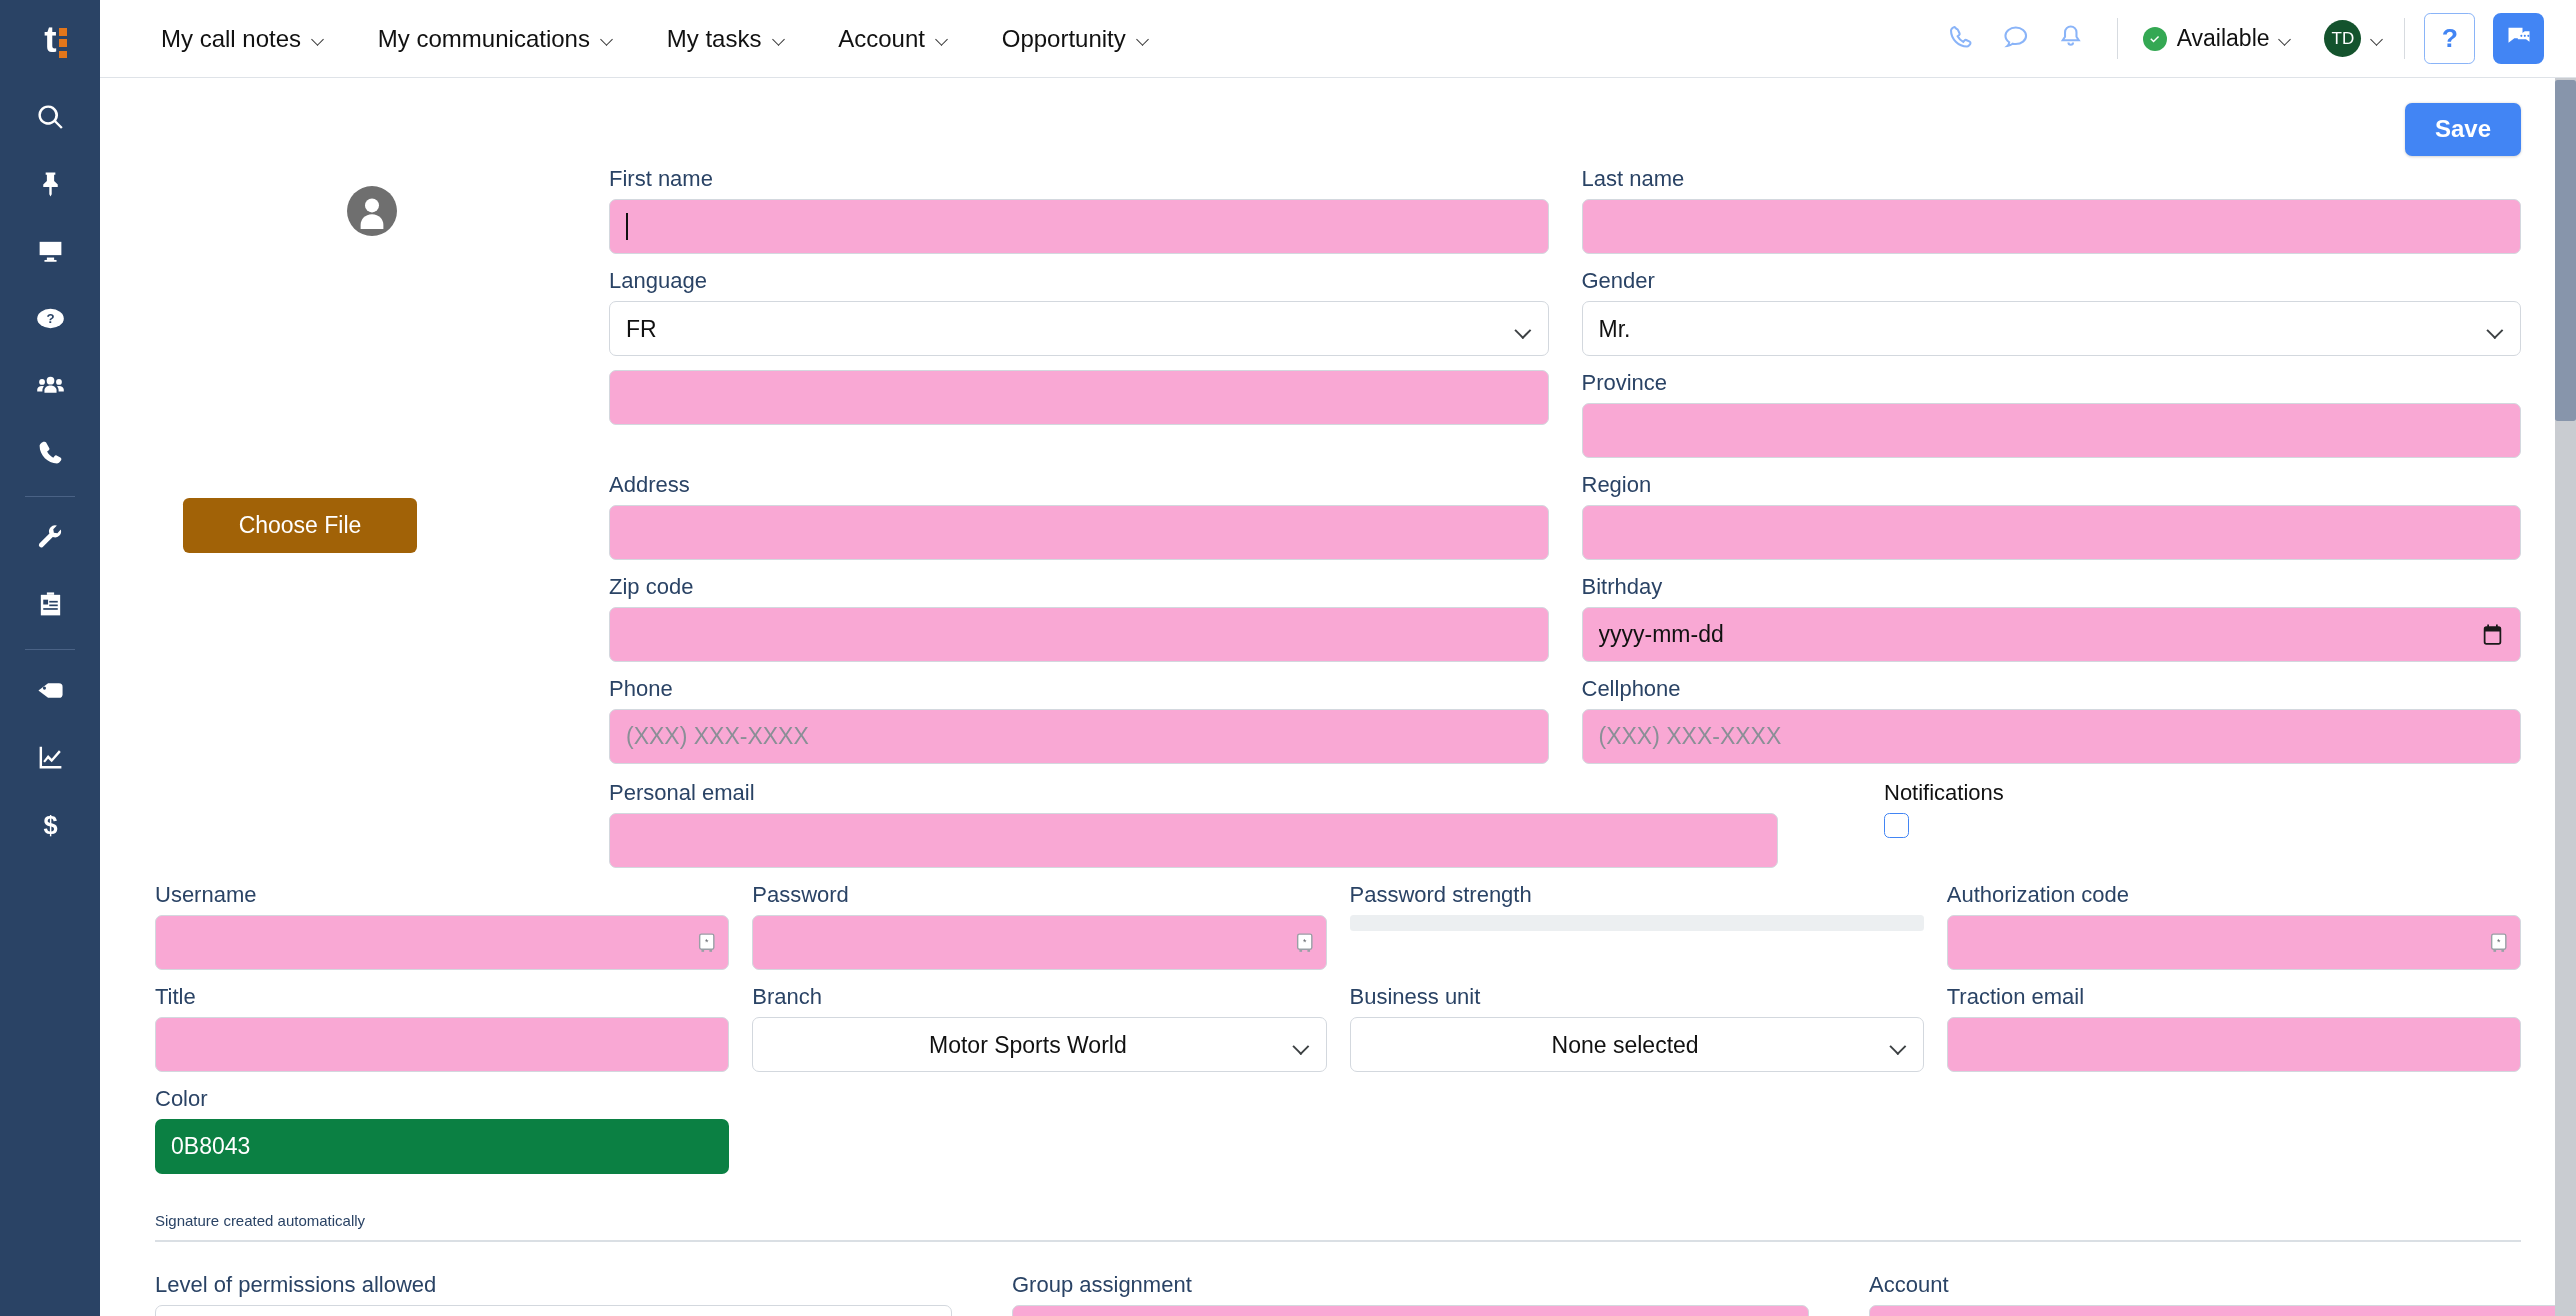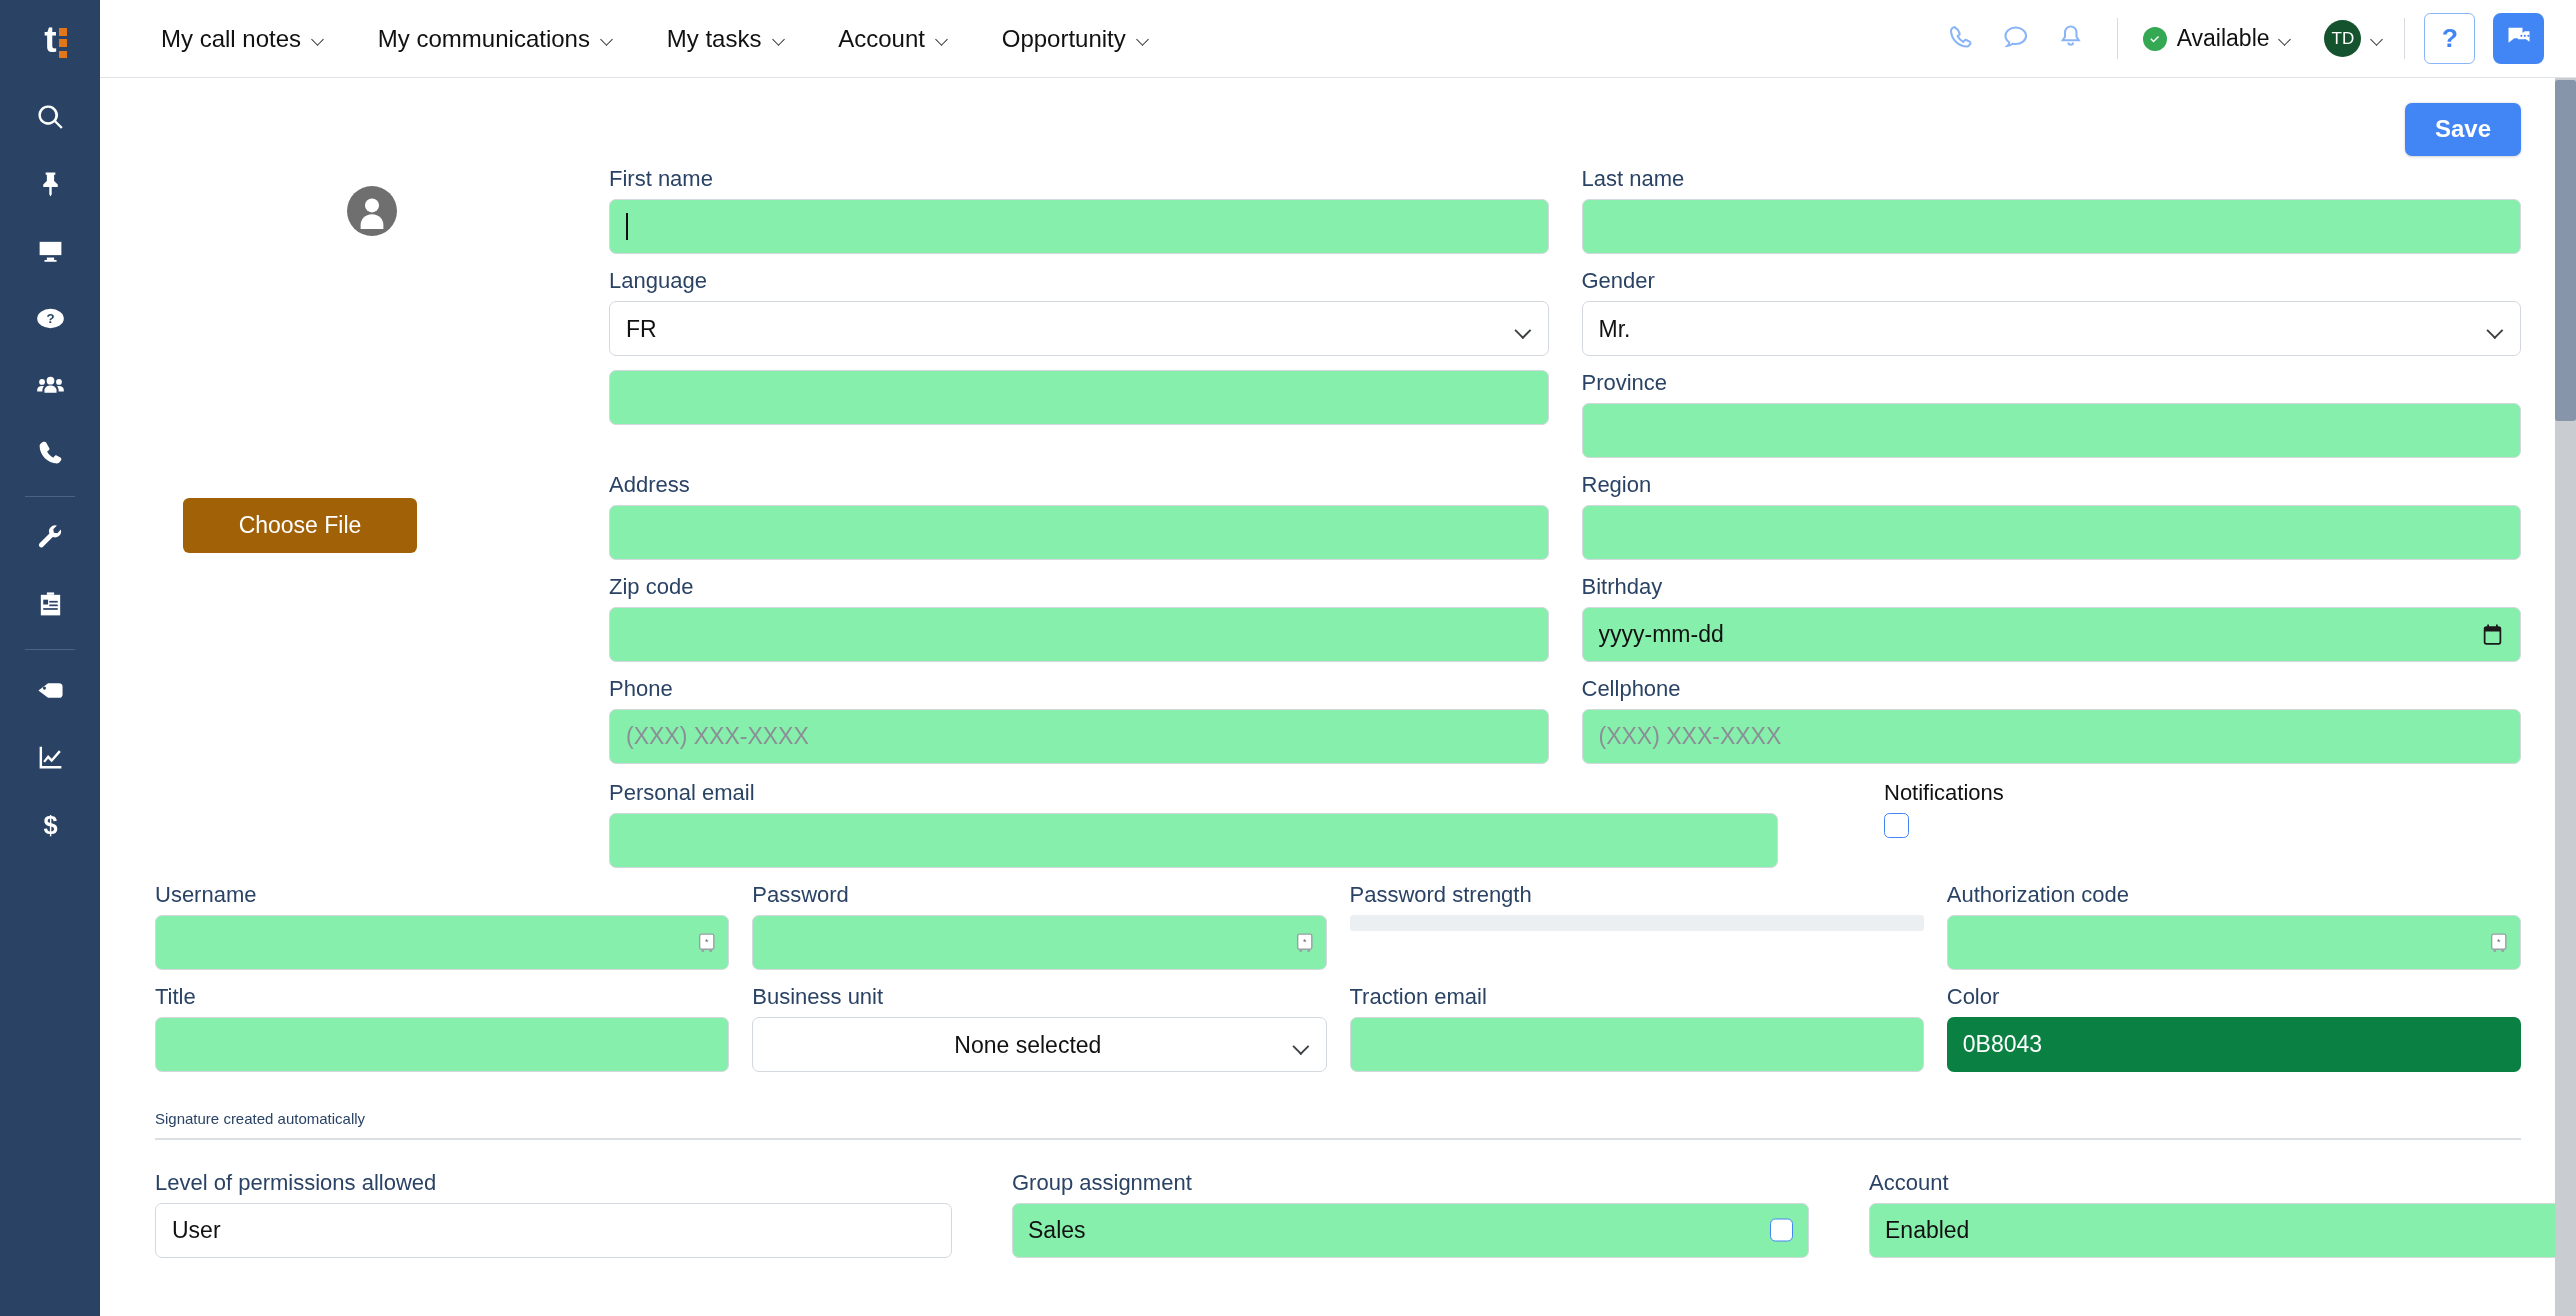--- a/index.html
+++ b/index.html
@@ -109,21 +109,21 @@
     box-shadow: 0 0.9px 2.7px rgba(0,0,0,.18);
   }
 
   .form-area { padding: 0 55px 0 55px; position: relative; }
 
   .lbl { font-size: 22px; color: #2a4365; margin-bottom: 7px; display: block; white-space: nowrap; }
   .lbl.black { color: #111111; }
   .fld {
     width: 100%; height: 55px;
     border: 1.2px solid #d3d8de; border-radius: 7px;
-    background: #86efac; font-size: 23px; color: #111;
+    background: #f9a8d4; font-size: 23px; color: #111;
     padding: 0 16px;
     font-family: "Liberation Sans", sans-serif;
     outline: none;
   }
   .fld::placeholder { color: #8a8f96; }
   .fld.ph-dark::placeholder { color: #111; }
 
   .fld-wrap { position: relative; }
   .pw-ico {
     position: absolute; right: 12.4px; top: 50%; transform: translateY(-50%);
@@ -576,20 +576,29 @@
                   </svg>
               </span>
             </div>
           </div>
 
           <div class="fg">
             <label class="lbl">Title</label>
             <input class="fld" type="text" value="" placeholder="" style="">
           </div>
           <div class="fg">
+            <label class="lbl">Branch</label>
+            <div class="sel-wrap">
+              <select class="sel center">
+                <option>Motor Sports World</option>
+              </select>
+              <span class="sel-chev"></span>
+            </div>
+          </div>
+          <div class="fg">
             <label class="lbl">Business unit</label>
             <div class="sel-wrap">
               <select class="sel center">
                 <option>None selected</option>
               </select>
               <span class="sel-chev"></span>
             </div>
           </div>
           <div class="fg">
             <label class="lbl">Traction email</label>

